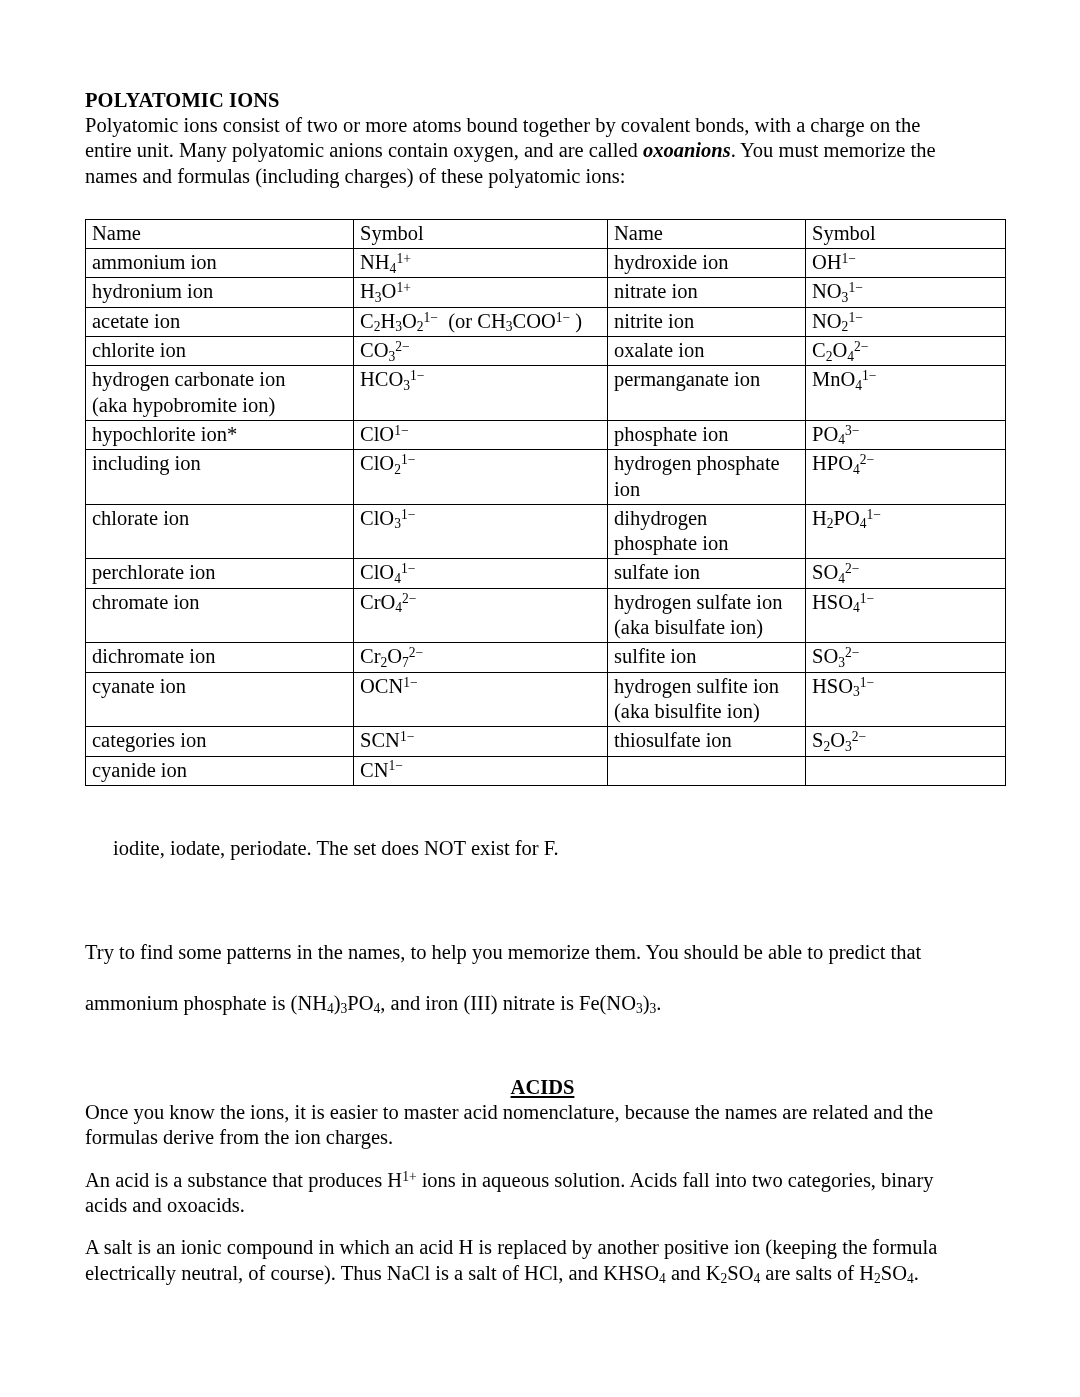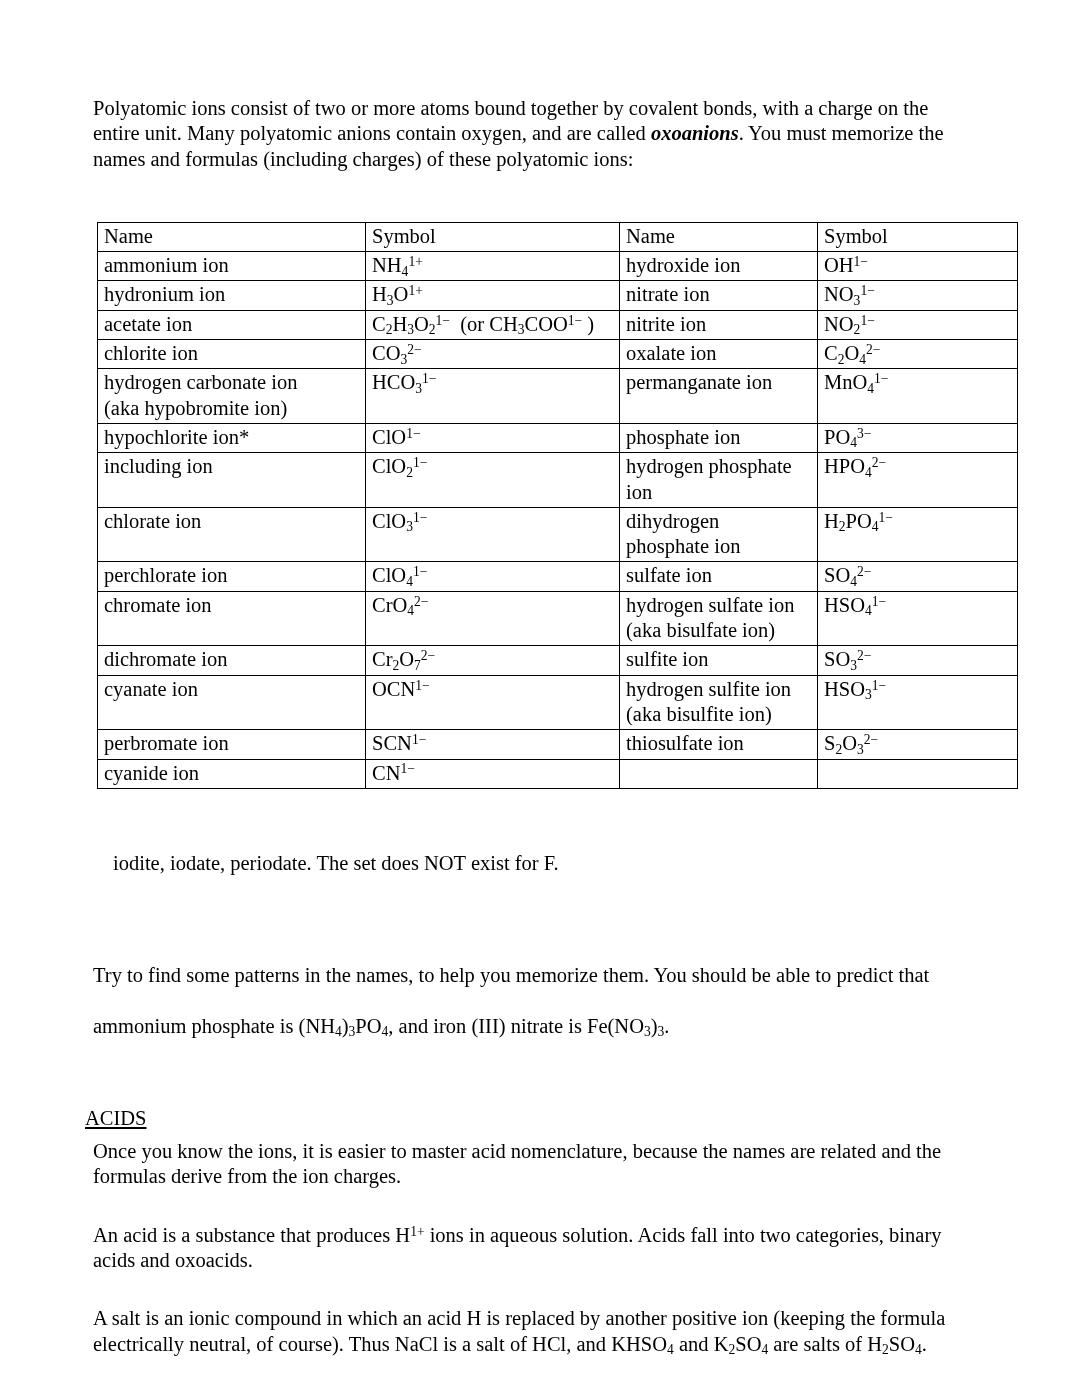--- a/index.html
+++ b/index.html
@@ -25,30 +25,31 @@
   
   .h-title {
     font-size: 20.5px;
     font-weight: bold;
     line-height: 25px;
     margin: 0 0 0 0;
     letter-spacing: 0.1px;
   }
   .h-underline {
     font-size: 20.5px;
-    font-weight: normal;
+    font-weight: bold;
     line-height: 26px;
     text-decoration: underline;
     text-underline-offset: 2px;
     margin: 0;
+    text-align: center;
   }
   .para {
     font-size: 20.5px;
     line-height: 25.3px;
-    margin: 8px;
+    margin: 0;
     text-align: left;
     max-width: 915px;
   }
   .spacer-sm { height: 17px; }
   .spacer-md { height: 30px; }
   .spacer-xl { height: 58px; }
 
   b, .b { font-weight: normal; }
   i, .i { font-style: italic; }
   .bi { font-weight: bold; font-style: italic; }
@@ -66,21 +67,21 @@
     position: relative;
     top: -0.45em;
     line-height: 0;
   }
 
   
   .ion-table {
     border-collapse: collapse;
     width: 920px;
     table-layout: fixed;
-    margin: 12px;
+    margin: 0;
   }
   .ion-table td {
     border: 1.15px solid #000000;
     vertical-align: top;
     font-size: 20.5px;
     line-height: 25.3px;
     padding: 1px 5px 2px 6px;
     height: 25px;
   }
   .col-n1 { width: 268px; }
@@ -100,20 +101,21 @@
   .footnote .cont {
     display: block;
     padding-left: 28px;
   }
 </style>
 </head>
 <body>
 
 <div class="page">
 
+  <h1 class="h-title">POLYATOMIC IONS</h1>
 
   <p class="para">
     <span>Polyatomic ions consist of two or more atoms bound together by covalent bonds, with a charge on the</span><br>
     <span>entire unit.  Many polyatomic anions contain oxygen, and are called </span><i class="bi">oxoanions</i><span>.  You must </span><b>memorize the</b><br>
     <b>names and formulas (including charges) of these polyatomic ions:</b>
   </p>
 
   <div class="spacer-md"></div>
 
   <table class="ion-table">
@@ -209,21 +211,21 @@
       </tr>
 
       <tr>
         <td class="pad-b-1">cyanate ion</td>
         <td class="pad-b-1">OCN<sup>1−</sup></td>
         <td>hydrogen sulfite ion<span class="cell-line2">(aka bisulfite ion)</span></td>
         <td>HSO<sub>3</sub><sup>1−</sup></td>
       </tr>
 
       <tr>
-        <td>perbromate ion</td>
+        <td>categories ion</td>
         <td>SCN<sup>1−</sup></td>
         <td>thiosulfate ion</td>
         <td>S<sub>2</sub>O<sub>3</sub><sup>2−</sup></td>
       </tr>
 
       <tr>
         <td>cyanide ion</td>
         <td>CN<sup>1−</sup></td>
         <td>&nbsp;</td>
         <td>&nbsp;</td>

